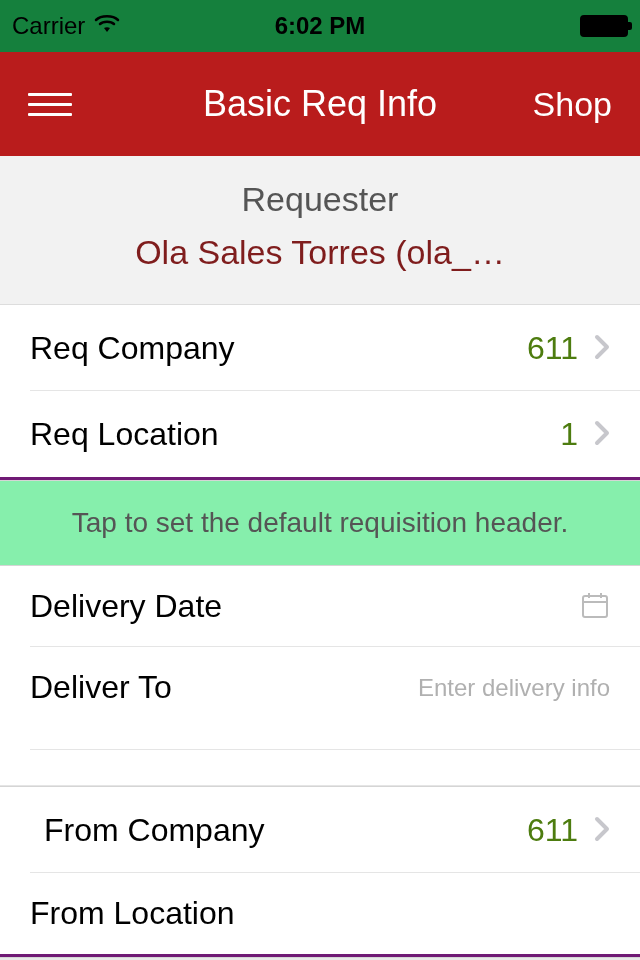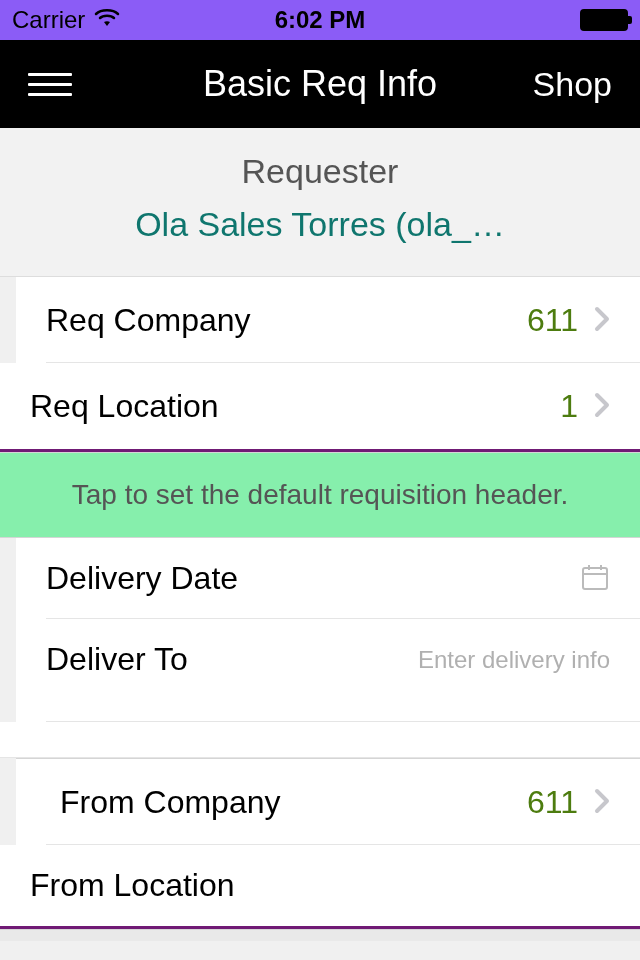--- a/index.html
+++ b/index.html
@@ -8,22 +8,22 @@
       box-sizing: border-box;
       font-family: -apple-system, "Helvetica Neue", Helvetica, Arial, sans-serif;
     }
     body {
       width: 640px;
       height: 960px;
       background: #f0f0f0;
       overflow: hidden;
     }
     .status-bar {
-      height: 40px;
-      background: #8b5cf6;
+      height: 52px;
+      background: #15803d;
       display: flex;
       align-items: center;
       justify-content: space-between;
       padding: 0 12px;
       font-size: 24px;
       font-weight: 500;
     }
     .status-left {
       display: flex;
       align-items: center;
@@ -54,22 +54,22 @@
       content: '';
       position: absolute;
       right: -6px;
       top: 5px;
       width: 4px;
       height: 8px;
       background: #000;
       border-radius: 0 2px 2px 0;
     }
     .nav-bar {
-      height: 88px;
-      background: #000000;
+      height: 104px;
+      background: #b91c1c;
       display: flex;
       align-items: center;
       justify-content: space-between;
       padding: 0 28px;
       color: #fff;
     }
     .hamburger {
       display: flex;
       flex-direction: column;
       gap: 7px;
@@ -98,38 +98,37 @@
       text-align: center;
       border-bottom: 1px solid #ddd;
     }
     .requester-label {
       font-size: 34px;
       color: #555;
       margin-bottom: 14px;
     }
     .requester-name {
       font-size: 34px;
-      color: #0f766e;
+      color: #7f1d1d;
       padding: 0 30px;
       white-space: nowrap;
       overflow: hidden;
       text-overflow: ellipsis;
     }
     .list-row {
       background: #fff;
       display: flex;
       align-items: center;
       justify-content: space-between;
       padding: 22px 30px;
       border-bottom: 3px solid #701a75;
     }
     .list-row.indent-border {
       border-bottom: none;
       position: relative;
-      margin-left: 16px;
     }
     .list-row.indent-border::after {
       content: '';
       position: absolute;
       left: 30px;
       right: 0;
       bottom: 0;
       height: 1px;
       background: #e5e5e5;
     }

